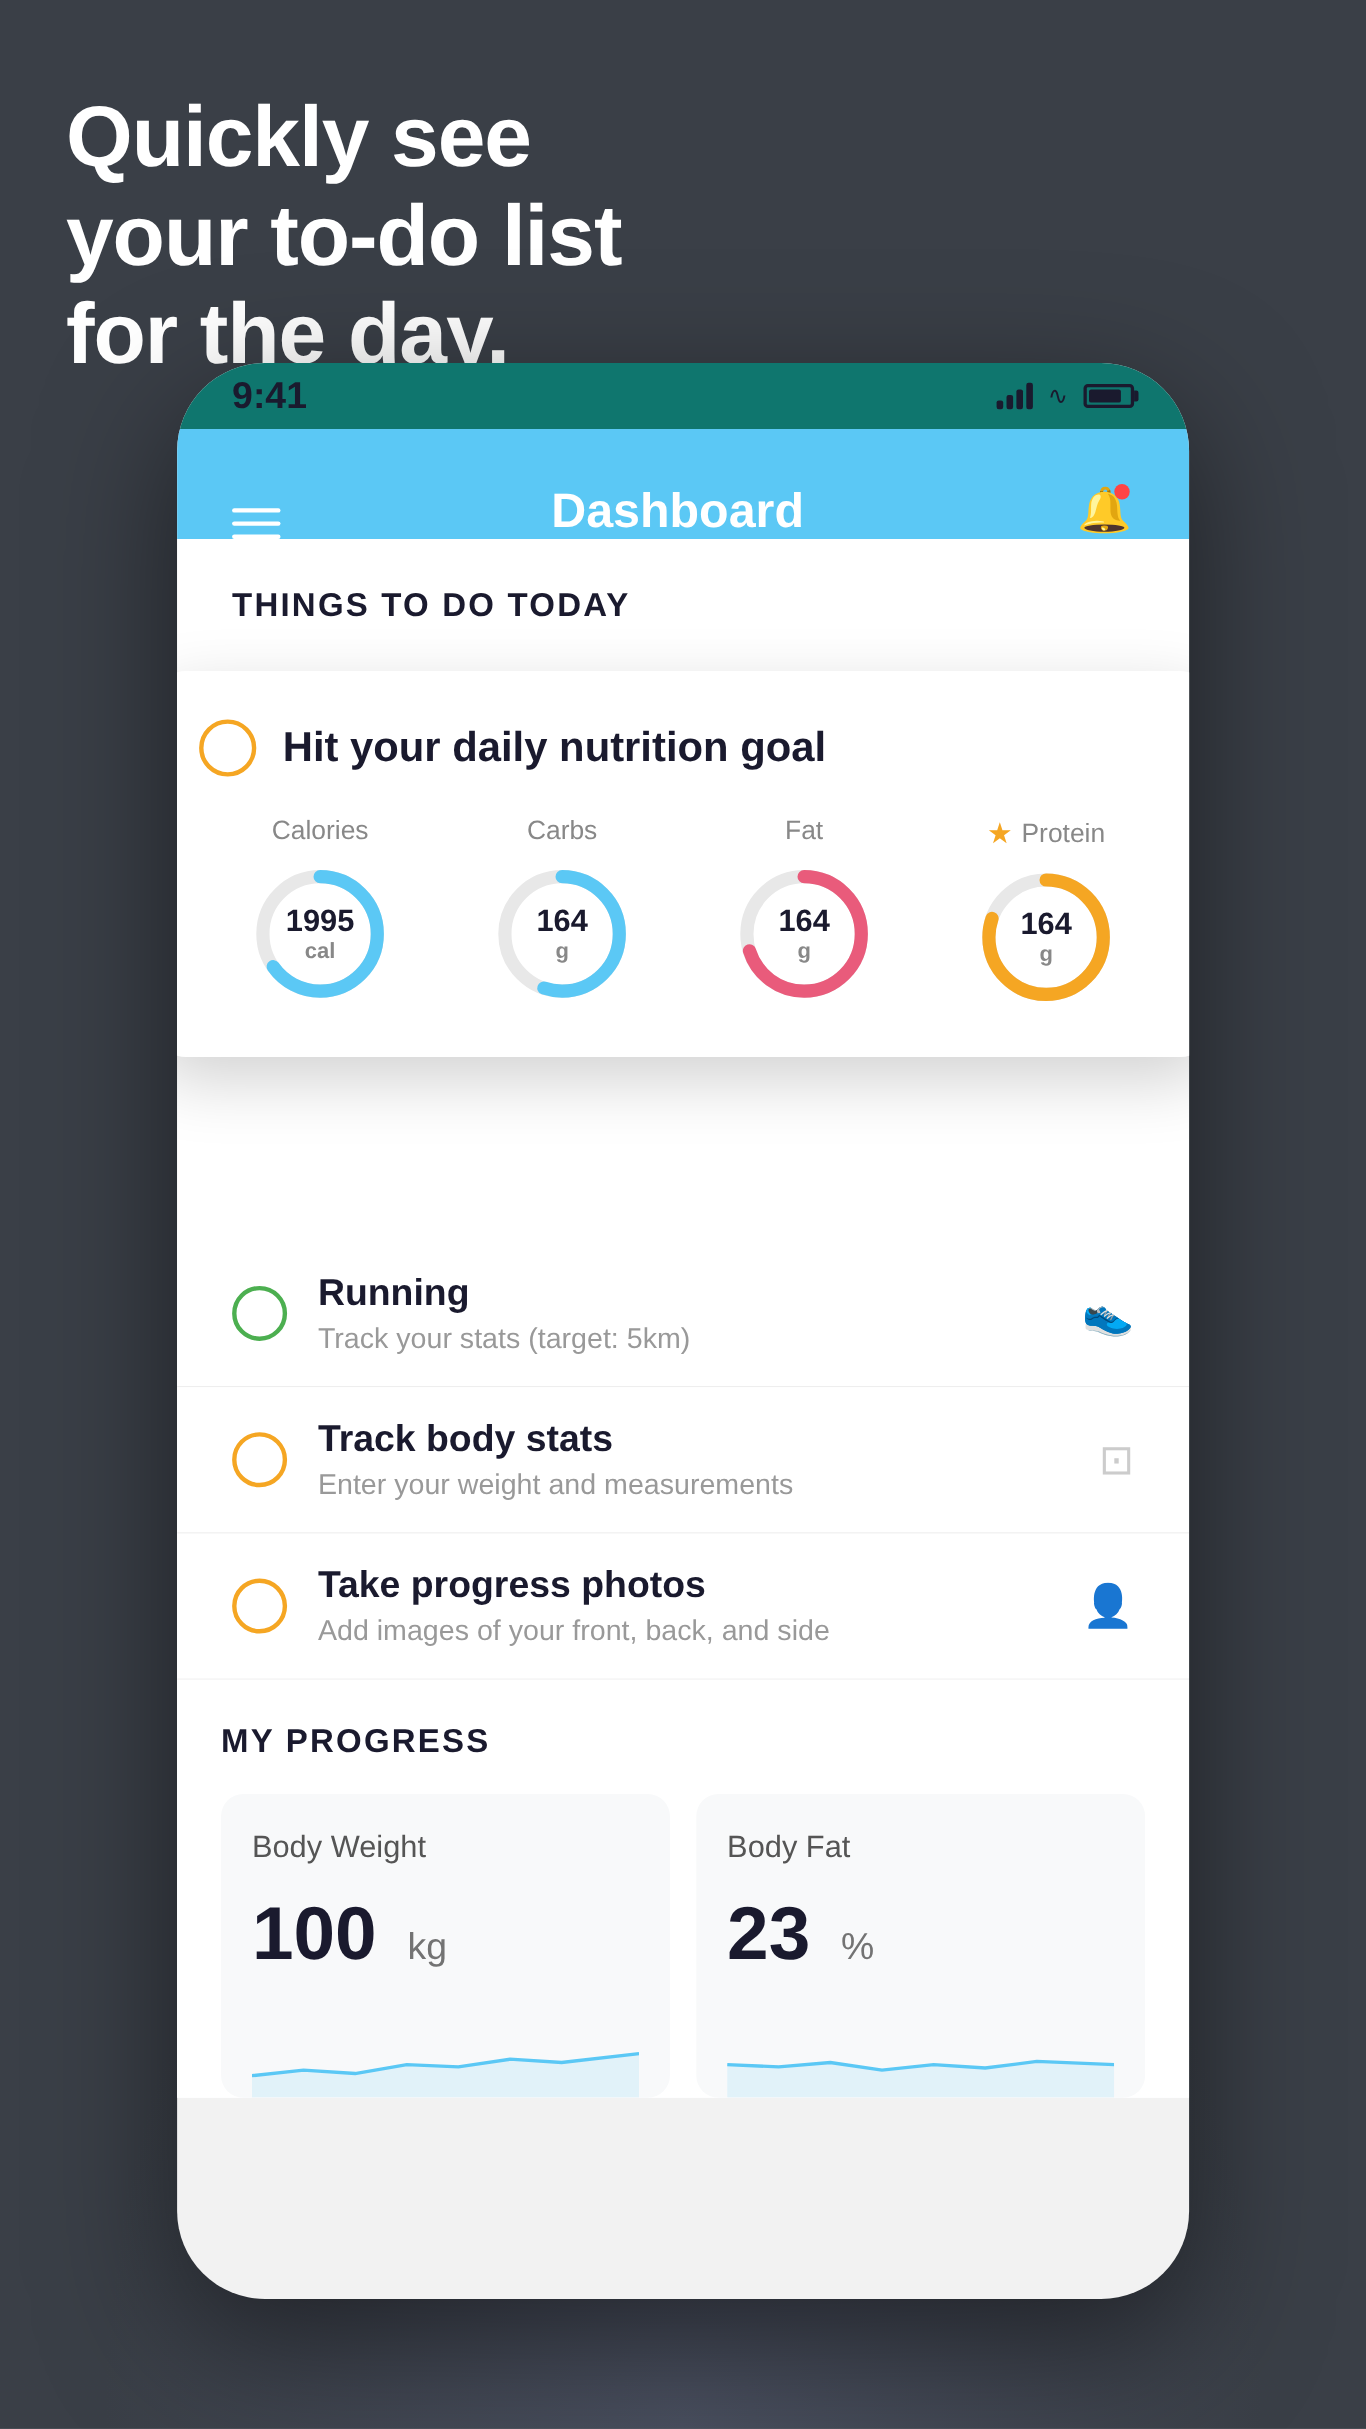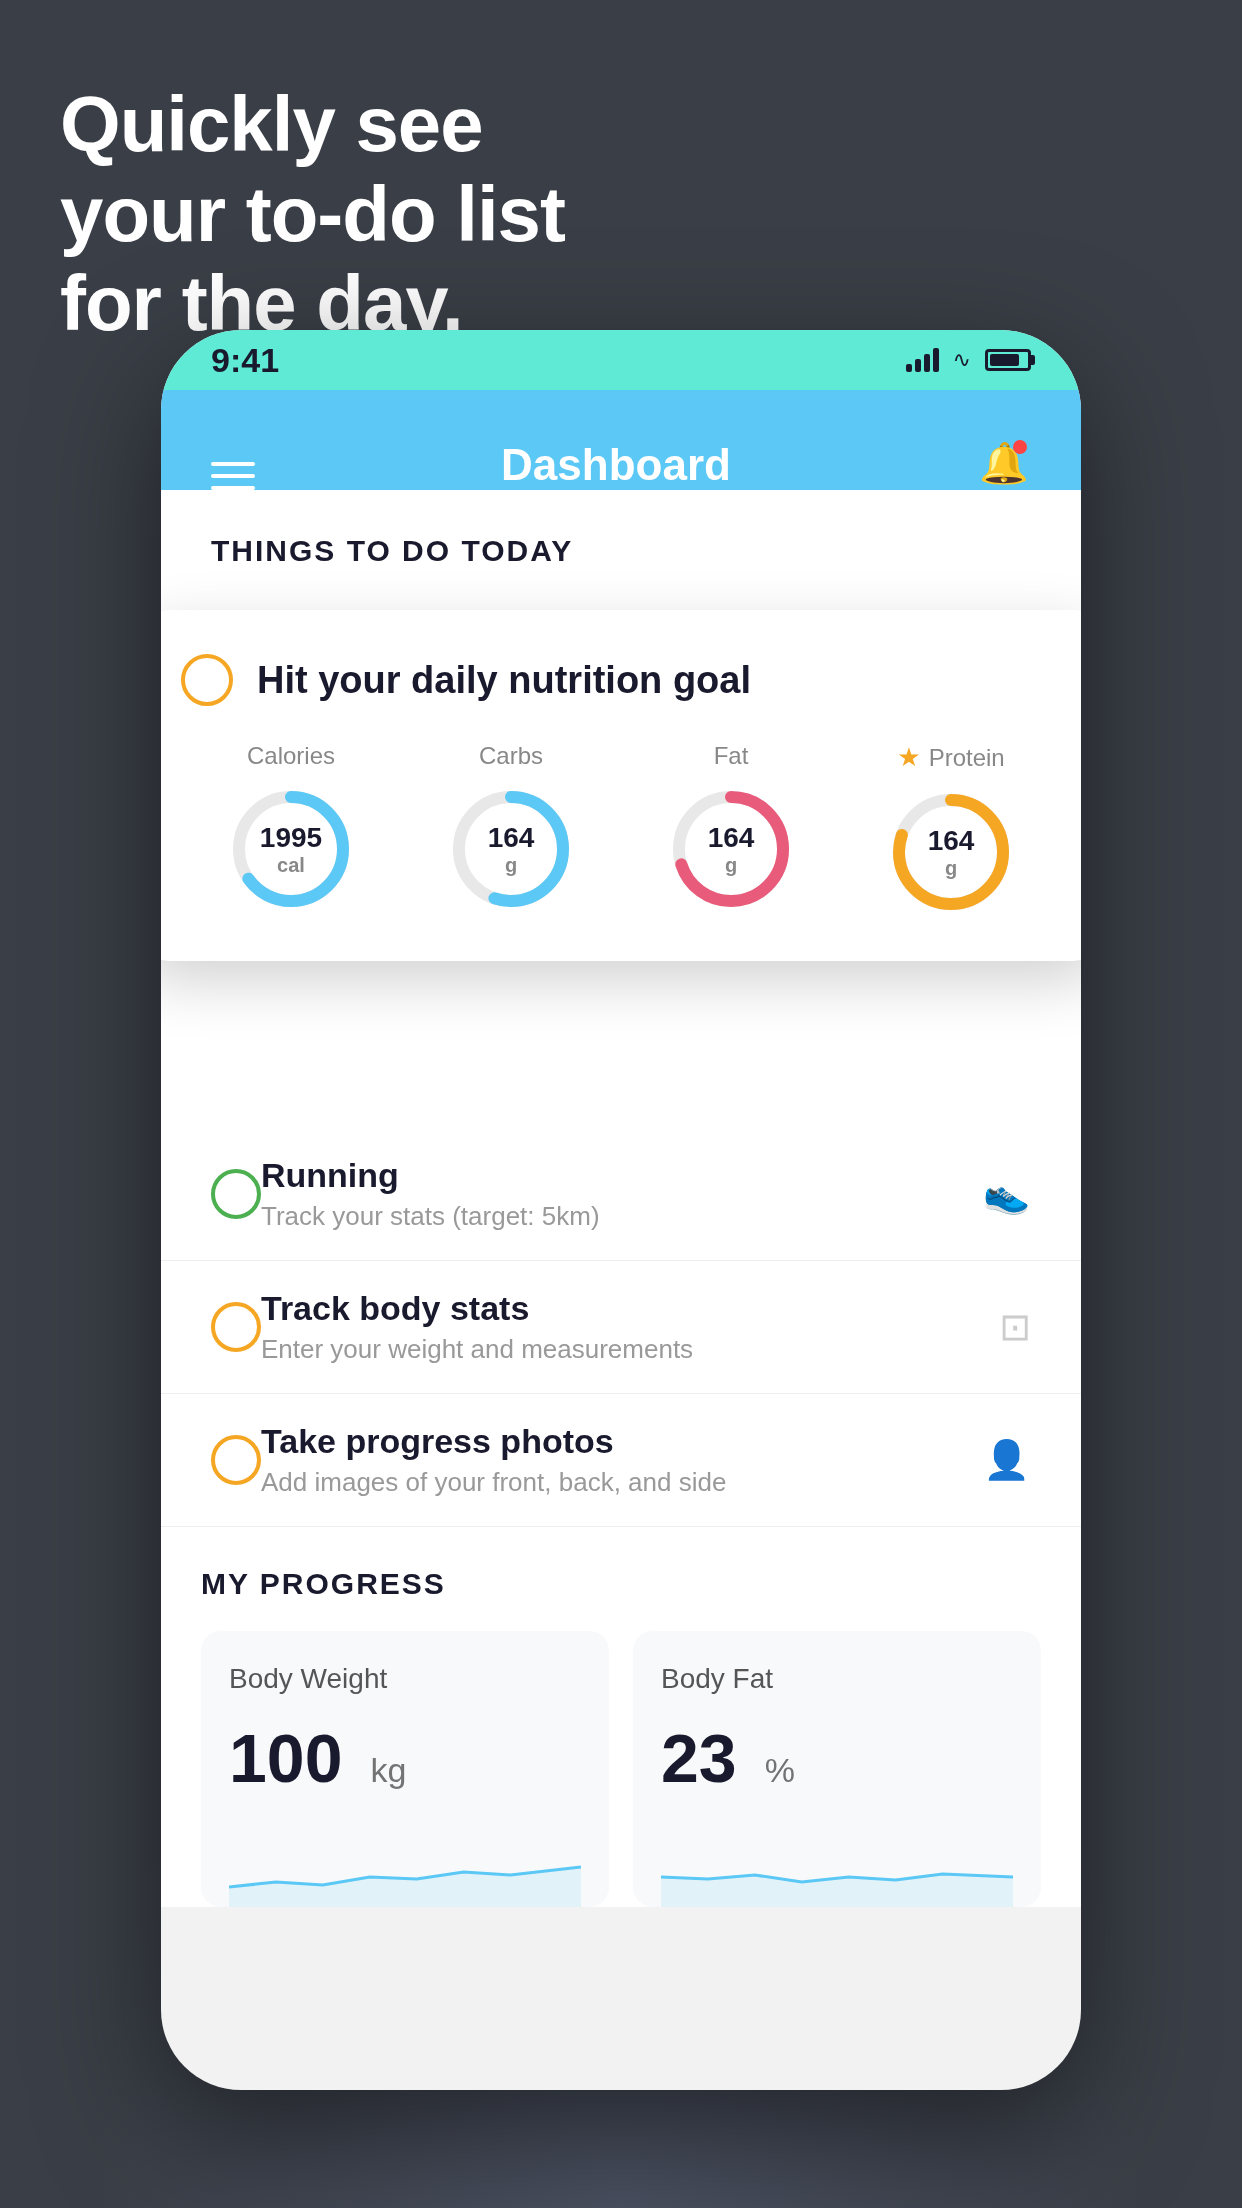--- a/index.html
+++ b/index.html
@@ -42,21 +42,21 @@
       width: 920px;
       height: 1760px;
       background: #f2f2f2;
       border-radius: 80px;
       overflow: hidden;
       box-shadow: 0 40px 120px rgba(0,0,0,0.5);
     }
 
     
     .status-bar {
-      background: #5eead4;
+      background: #0f766e;
       height: 60px;
       display: flex;
       align-items: center;
       justify-content: space-between;
       padding: 0 50px;
     }
 
     .status-time {
       color: #1a1a2e;
       font-size: 34px;
@@ -295,20 +295,21 @@
     .todo-list {
       background: white;
       padding-top: 10px;
     }
 
     .todo-item {
       display: flex;
       align-items: center;
       padding: 28px 50px;
       border-bottom: 1px solid #eee;
+      gap: 28px;
     }
 
     .todo-circle {
       width: 50px;
       height: 50px;
       border-radius: 50%;
       border: 4px solid;
       flex-shrink: 0;
     }
 

